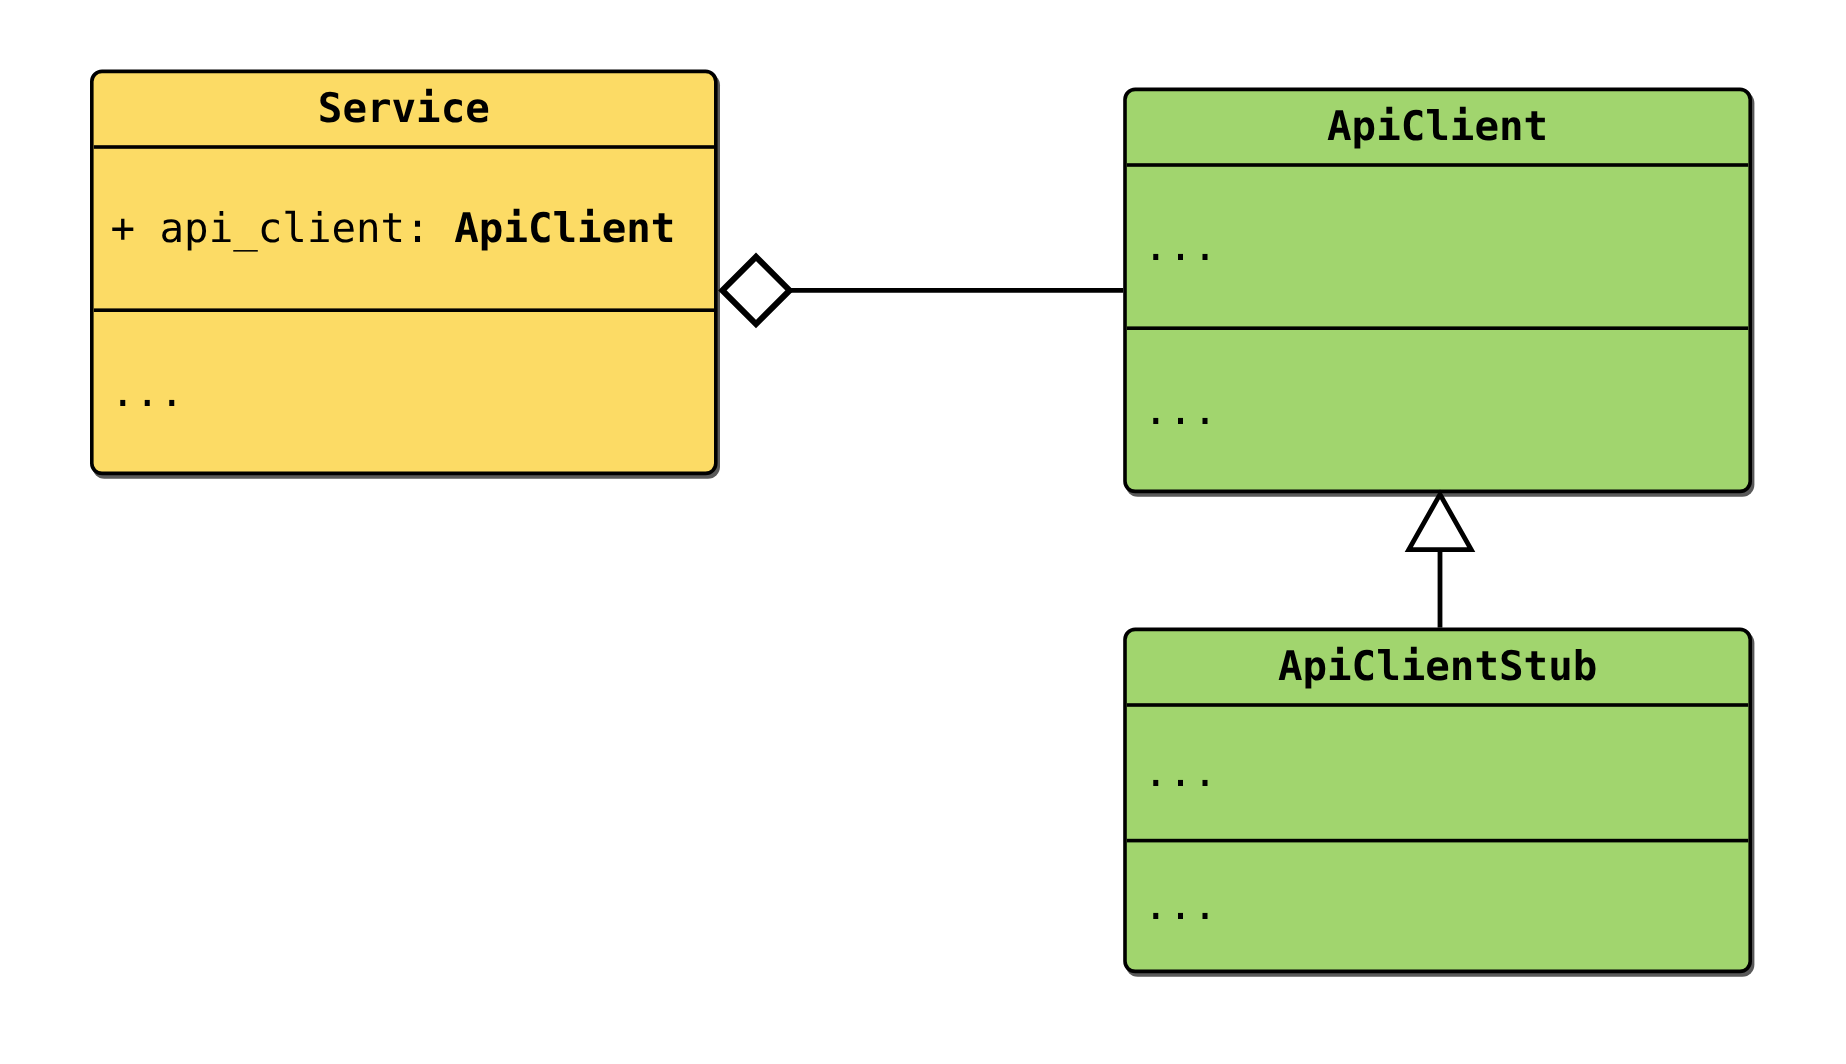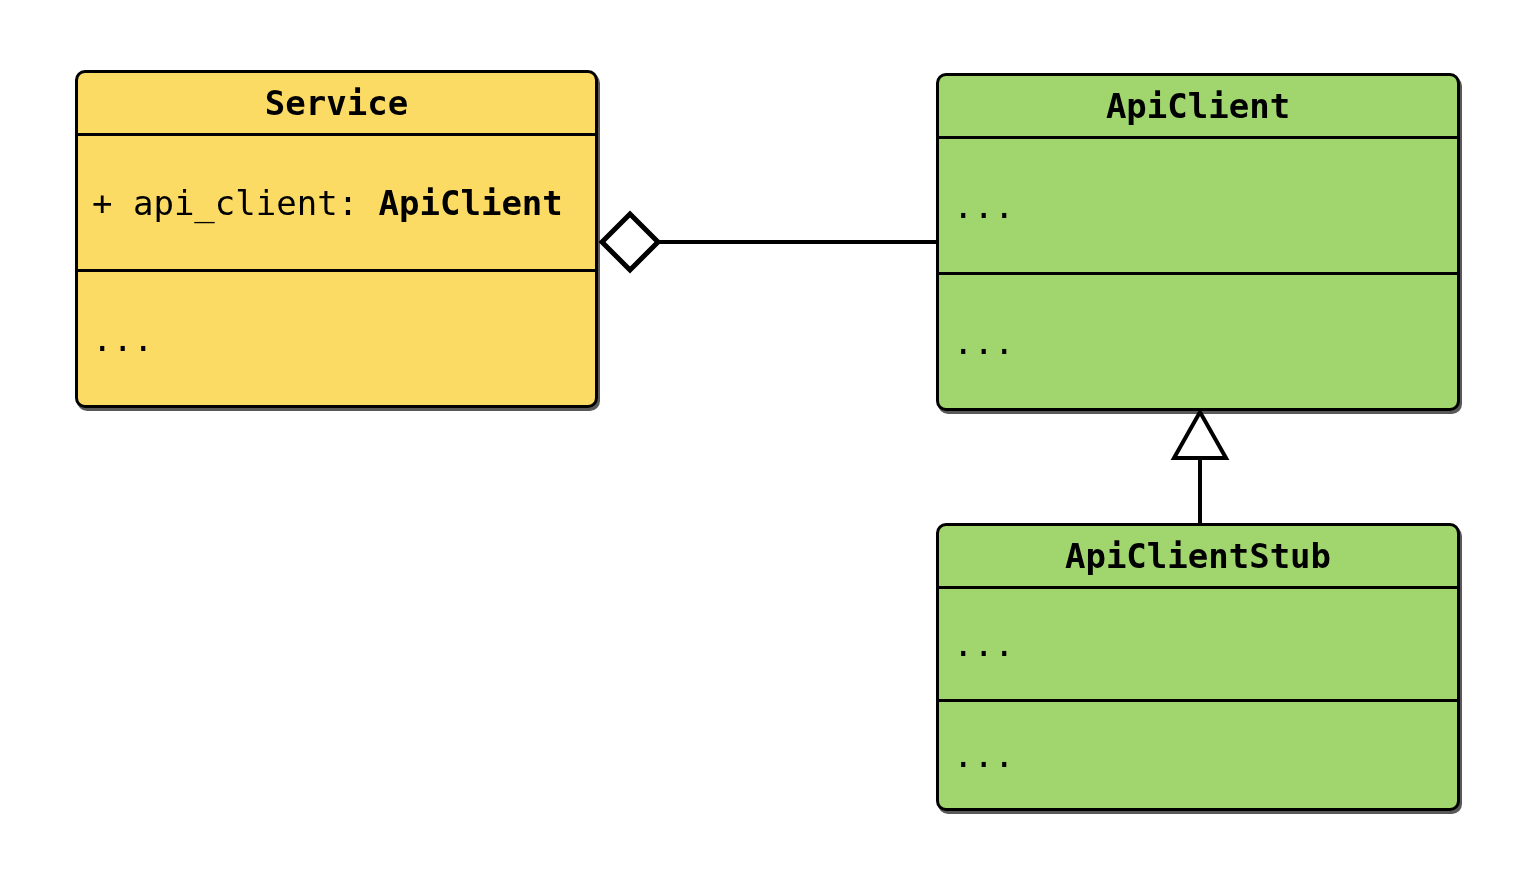--- a/index.html
+++ b/index.html
@@ -64,21 +64,21 @@
   
   #box-service .class-section.mid,
   #box-apiclient .class-section.mid { height: 133px; }
   #box-apiclientstub .class-section.mid { height: 110px; }
 </style>
 </head>
 <body>
 
 <div id="canvas">
 
-  <div id="box-service" class="class-box" style="left: 75px; top: 70px; width: 523px; height: 338px; background: rgb(252, 219, 101);">
+  <div id="box-service" class="class-box" style="left: 75px; top: 58px; width: 523px; height: 338px; background: rgb(252, 219, 101);">
     <div class="class-title">Service</div>
     <div class="class-section mid">
       <span>+ api_client: </span><span class="bold">ApiClient</span>
     </div>
     <div class="class-section last">...</div>
   </div>
 
   <div id="box-apiclient" class="class-box" style="left: 936px; top: 73px; width: 524px; height: 338px; background: rgb(161, 213, 110);">
     <div class="class-title">ApiClient</div>
     <div class="class-section mid">...</div>

